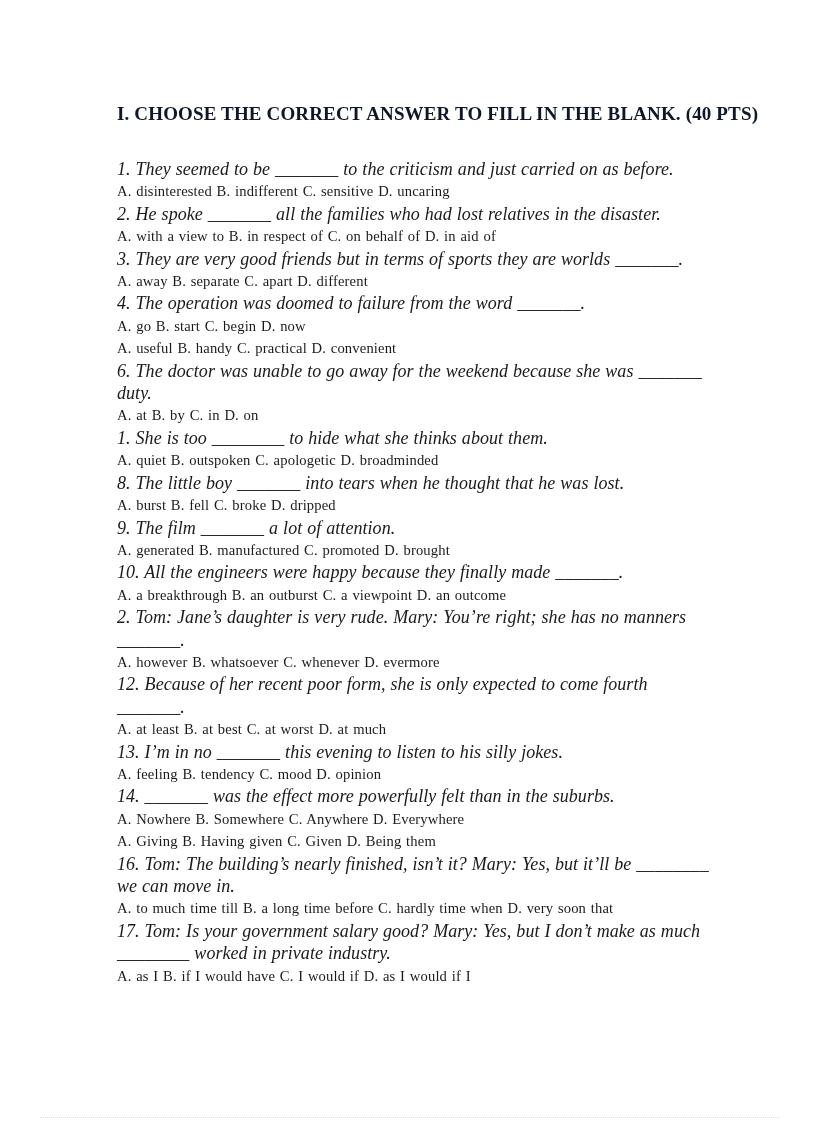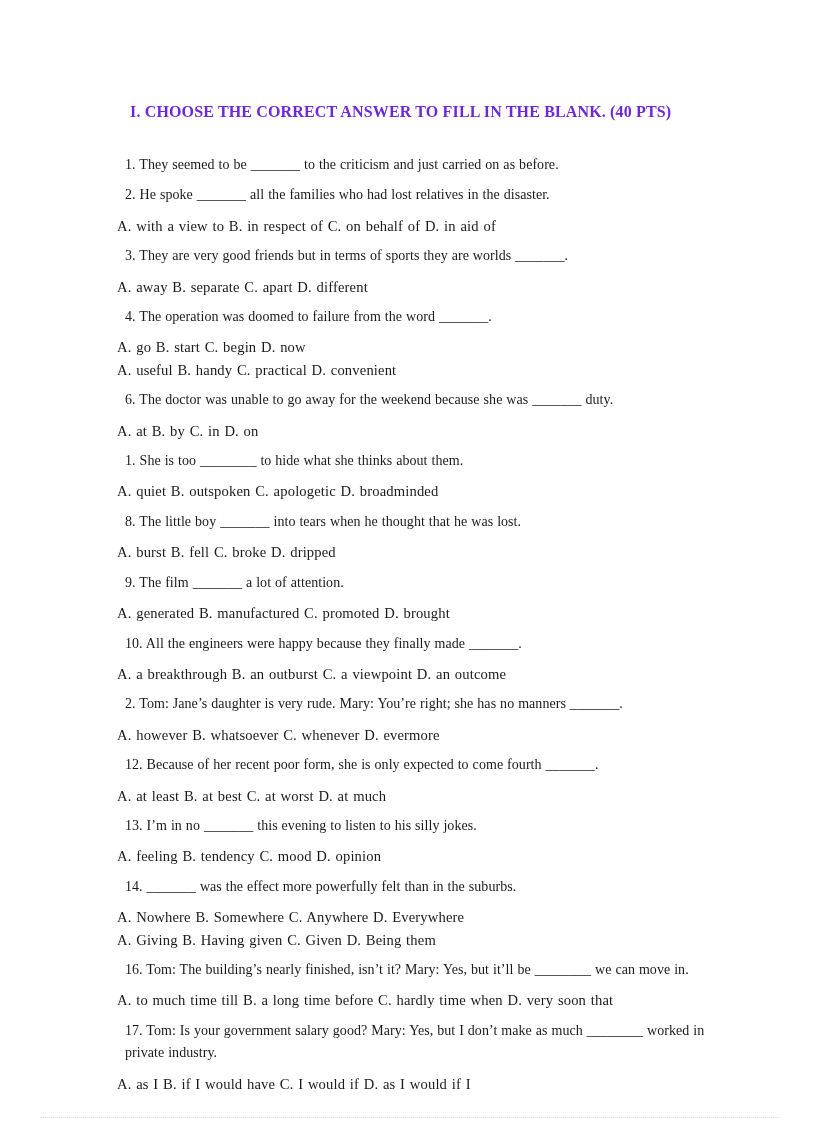--- a/index.html
+++ b/index.html
@@ -29,36 +29,37 @@
   .content {
     position: absolute;
     left: 117px;
     top: 103px;
     width: 600px;
   }
 
   .section-title {
     font-family: "Liberation Serif", "DejaVu Serif", serif;
     font-weight: bold;
-    font-size: 16px;
+    font-size: 19px;
     letter-spacing: 0.15px;
-    color: #6d28d9;
-    margin: 0 0 33px 13px;
+    color: #0f172a;
+    margin: 0 0 33px 0;
     white-space: nowrap;
   }
 
   .qblock {
     margin: 0;
   }
 
   .question {
-    font-size: 14px;
+    font-style: italic;
+    font-size: 18px;
     line-height: 22.4px;
     color: #1a1a1a;
-    margin: 8px;
+    margin: 0;
     letter-spacing: 0.05px;
     word-spacing: 0.4px;
   }
 
   .options {
     font-style: normal;
     font-size: 14.6px;
     line-height: 22.4px;
     color: #1a1a1a;
     margin: 0;
@@ -82,20 +83,21 @@
 <div class="page">
 
   <div class="content">
 
     <h1 class="section-title">I. CHOOSE THE CORRECT ANSWER TO FILL IN THE BLANK. (40 PTS)</h1>
 
     <div class="qlist">
 
       <div class="qblock">
         <p class="question">1. They seemed to be _______ to the criticism and just carried on as before.</p>
+        <p class="options">A. disinterested  B. indifferent  C. sensitive  D. uncaring</p>
       </div>
 
       <div class="qblock">
         <p class="question">2. He spoke _______ all the families who had lost relatives in the disaster.</p>
         <p class="options">A. with a view to B. in respect of C. on behalf of D. in aid of</p>
       </div>
 
       <div class="qblock">
         <p class="question">3. They are very good friends but in terms of sports they are worlds _______.</p>
         <p class="options">A. away B. separate  C. apart D. different</p>

